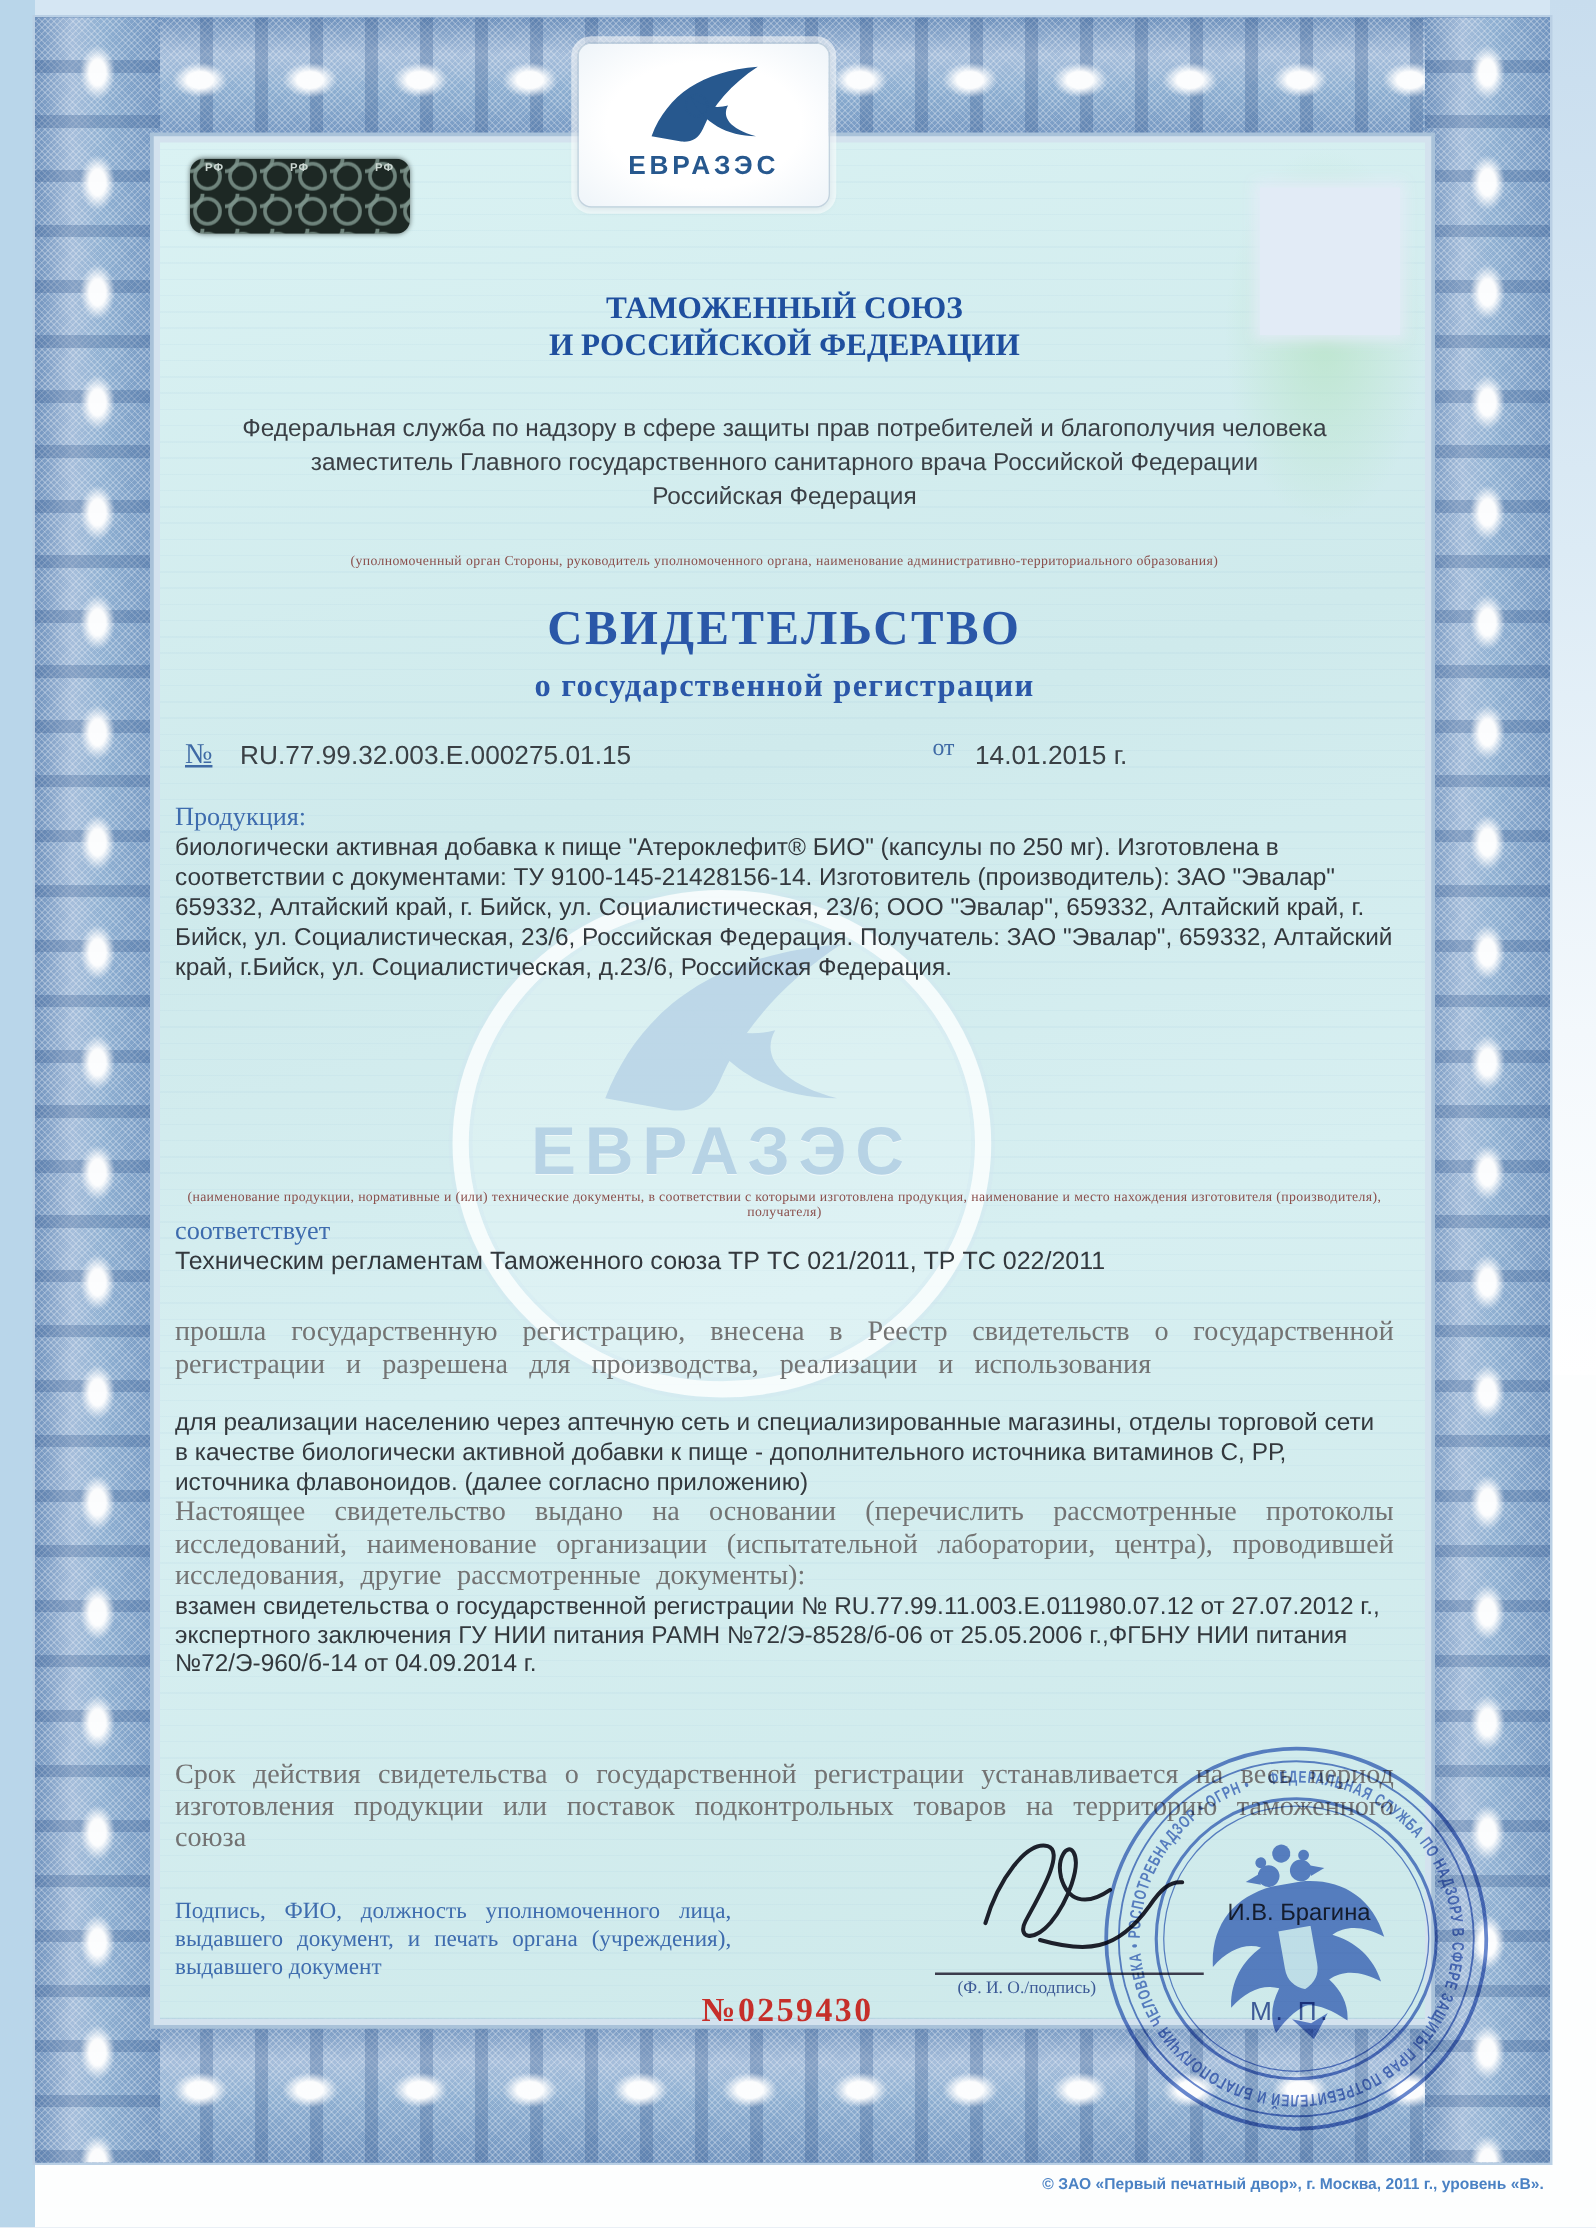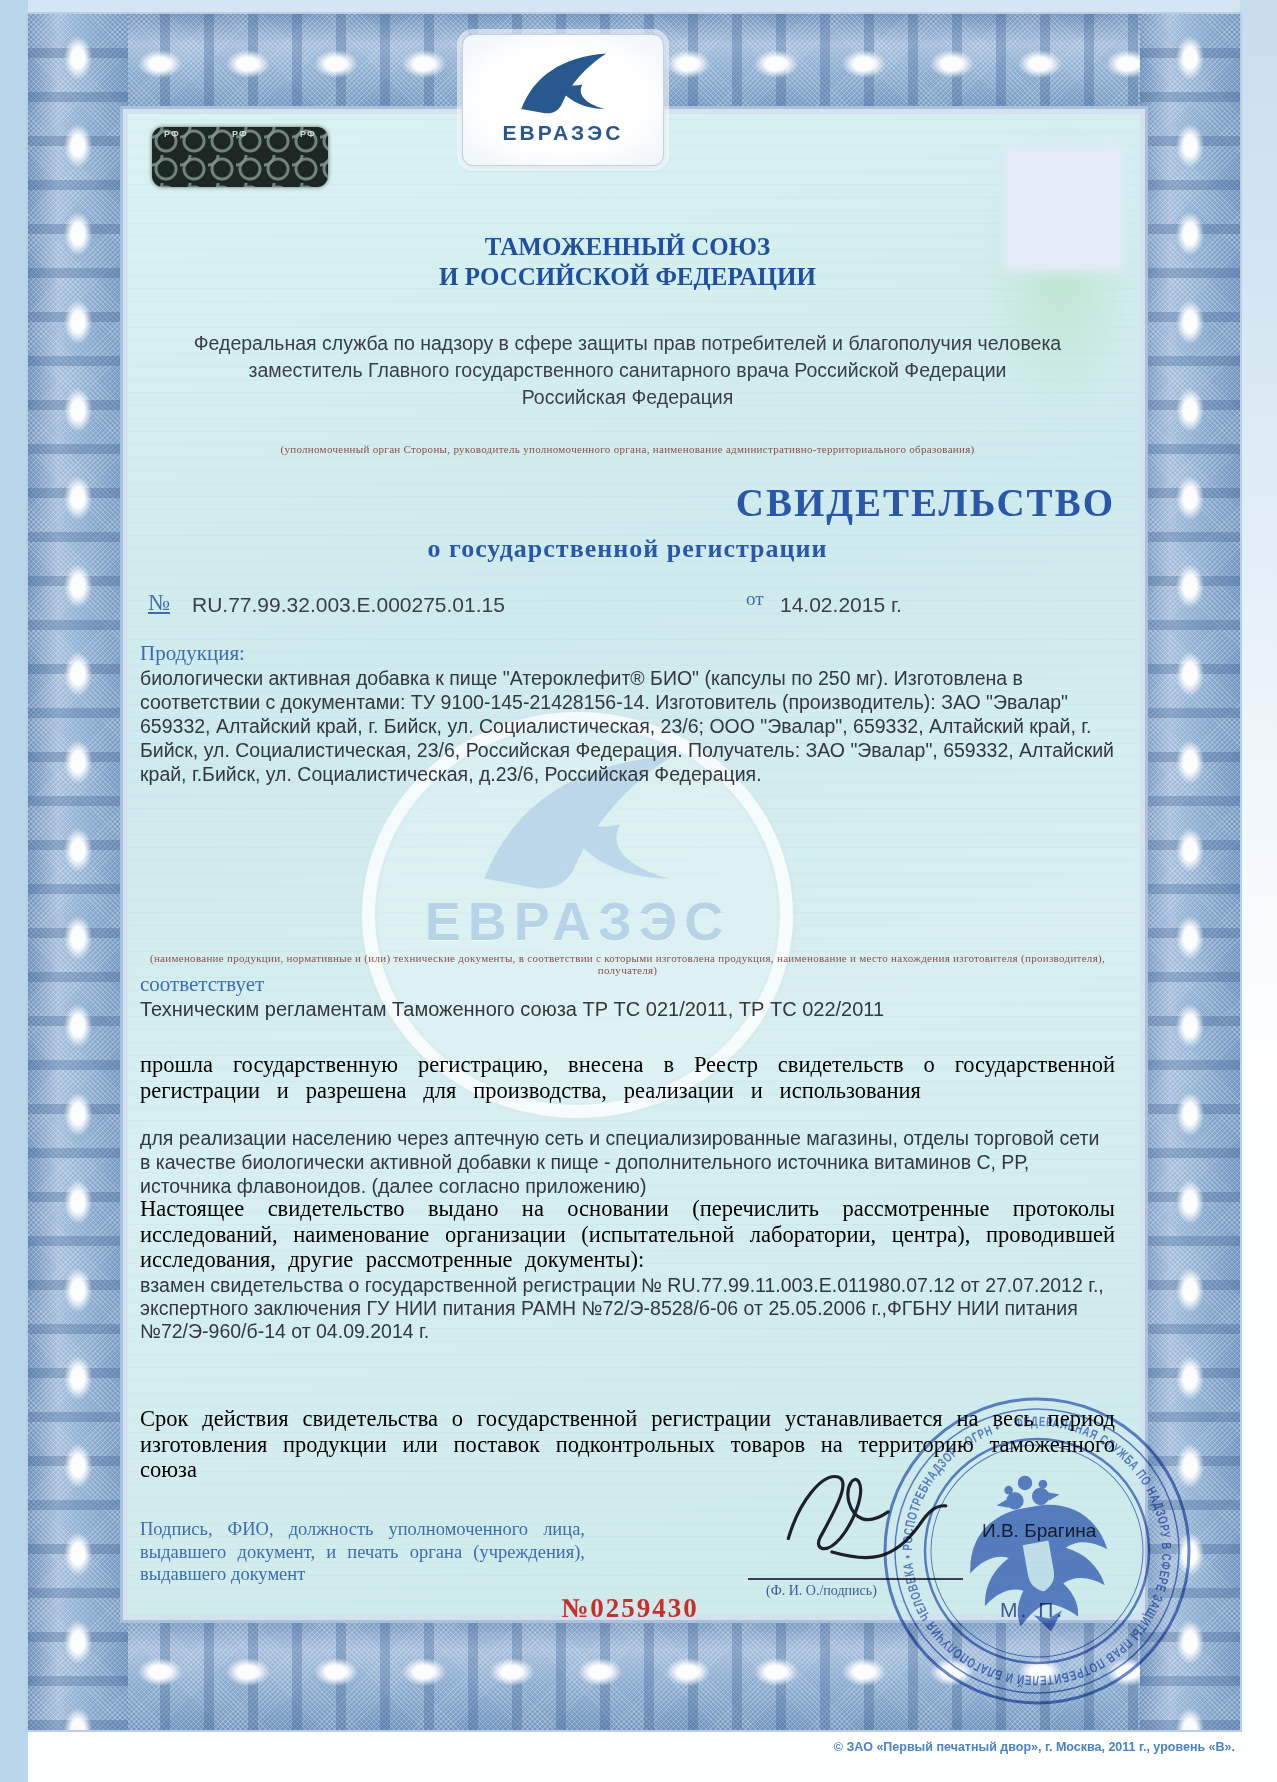--- a/index.html
+++ b/index.html
@@ -82,38 +82,38 @@
     text-shadow:0 1px 0 rgba(255,255,255,.6);}
 
   
   .tb{position:absolute;left:140px;width:975px;}
   .union{top:232px;text-align:center;font-family:"Liberation Serif","DejaVu Serif",serif;
     font-weight:bold;font-size:25px;line-height:30px;color:#1f4f9e;}
   .authority{top:330px;text-align:center;font-size:19.5px;line-height:27px;color:#3a3f45;}
   .note-line{text-align:center;font-size:11px;letter-spacing:.3px;color:#8a4f4c;
     font-family:"Liberation Serif","DejaVu Serif",serif;}
   .authority-note{top:443px;}
-  .title-main{top:480px;text-align:right;font-family:"Liberation Serif","DejaVu Serif",serif;
+  .title-main{top:480px;text-align:center;font-family:"Liberation Serif","DejaVu Serif",serif;
     font-weight:bold;font-size:39px;letter-spacing:2px;color:#2a57a8;}
   .title-sub{top:534px;text-align:center;font-family:"Liberation Serif","DejaVu Serif",serif;
     font-weight:bold;font-size:26px;letter-spacing:1px;color:#2a57a8;}
   .reg-row{top:590px;height:30px;}
   .reg-row .no-label{position:absolute;left:8px;top:0;font-family:"Liberation Serif","DejaVu Serif",serif;
     font-size:23px;color:#3f6aa5;text-decoration:underline;}
   .reg-row .no-value{position:absolute;left:52px;top:3px;font-size:21px;color:#3a4045;}
   .reg-row .date-label{position:absolute;left:606px;top:-2px;font-family:"Liberation Serif","DejaVu Serif",serif;
     font-size:19px;color:#3f6aa5;}
   .reg-row .date-value{position:absolute;left:640px;top:3px;font-size:21px;color:#3a4045;}
   .product-label{top:641px;font-family:"Liberation Serif","DejaVu Serif",serif;font-size:21px;color:#3e6cae;}
   .product-desc{top:666px;font-size:19.5px;line-height:24px;color:#33383d;}
   .product-note{top:952px;}
   .compliance-lead{top:972px;font-family:"Liberation Serif","DejaVu Serif",serif;font-size:21px;color:#3e6cae;}
   .compliance-text{top:998px;font-size:20px;color:#33383d;}
   .para-blue{font-family:"Liberation Serif","DejaVu Serif",serif;font-size:22.5px;line-height:25.5px;
-    color:#000000;text-align:justify;}
+    color:#737373;text-align:justify;}
   .registered{top:1052px;word-spacing:.5em;}
   .usage{top:1126px;font-size:19.5px;line-height:24px;color:#33383d;}
   .basis-heading{top:1196px;word-spacing:.3em;}
   .basis-text{top:1274px;font-size:19.5px;line-height:23px;color:#33383d;}
   .validity{top:1406px;word-spacing:.35em;}
   .sig-label{top:1518px;width:445px;font-family:"Liberation Serif","DejaVu Serif",serif;
     font-size:18.5px;line-height:22.5px;color:#3e6cae;text-align:justify;}
   .signer{position:absolute;left:982px;top:1520px;font-size:19px;color:#2e3338;z-index:8;}
   .sig-line{position:absolute;left:748px;top:1578px;width:215px;border-top:2px solid #3c3c4c;z-index:8;}
   .sig-caption{position:absolute;left:766px;top:1583px;font-family:"Liberation Serif","DejaVu Serif",serif;
@@ -193,21 +193,21 @@
 
   <div class="tb note-line authority-note z5">(уполномоченный орган Стороны, руководитель уполномоченного органа, наименование административно-территориального образования)</div>
 
   <div class="tb title-main z5">СВИДЕТЕЛЬСТВО</div>
   <div class="tb title-sub z5">о государственной регистрации</div>
 
   <div class="tb reg-row z5">
     <span class="no-label">№</span>
     <span class="no-value">RU.77.99.32.003.E.000275.01.15</span>
     <span class="date-label">от</span>
-    <span class="date-value">14.02.2015 г.</span>
+    <span class="date-value">14.01.2015 г.</span>
   </div>
 
   <div class="tb product-label z5">Продукция:</div>
   <div class="tb product-desc z5">биологически активная добавка к пище "Атероклефит® БИО" (капсулы по 250 мг). Изготовлена в соответствии с документами: ТУ 9100-145-21428156-14. Изготовитель (производитель): ЗАО "Эвалар" 659332, Алтайский край, г. Бийск, ул. Социалистическая, 23/6; ООО "Эвалар", 659332, Алтайский край, г. Бийск, ул. Социалистическая, 23/6, Российская Федерация.  Получатель: ЗАО "Эвалар", 659332, Алтайский край, г.Бийск, ул. Социалистическая, д.23/6, Российская Федерация.</div>
   <div class="tb note-line product-note z5">(наименование продукции, нормативные и (или) технические документы, в соответствии с которыми изготовлена продукция, наименование и место нахождения изготовителя (производителя), получателя)</div>
 
   <div class="tb compliance-lead z5">соответствует</div>
   <div class="tb compliance-text z5">Техническим регламентам Таможенного союза ТР ТС 021/2011, ТР ТС 022/2011</div>
 
   <div class="tb para-blue registered z5">прошла государственную регистрацию, внесена в Реестр свидетельств о государственной регистрации и разрешена для производства, реализации и использования</div>

